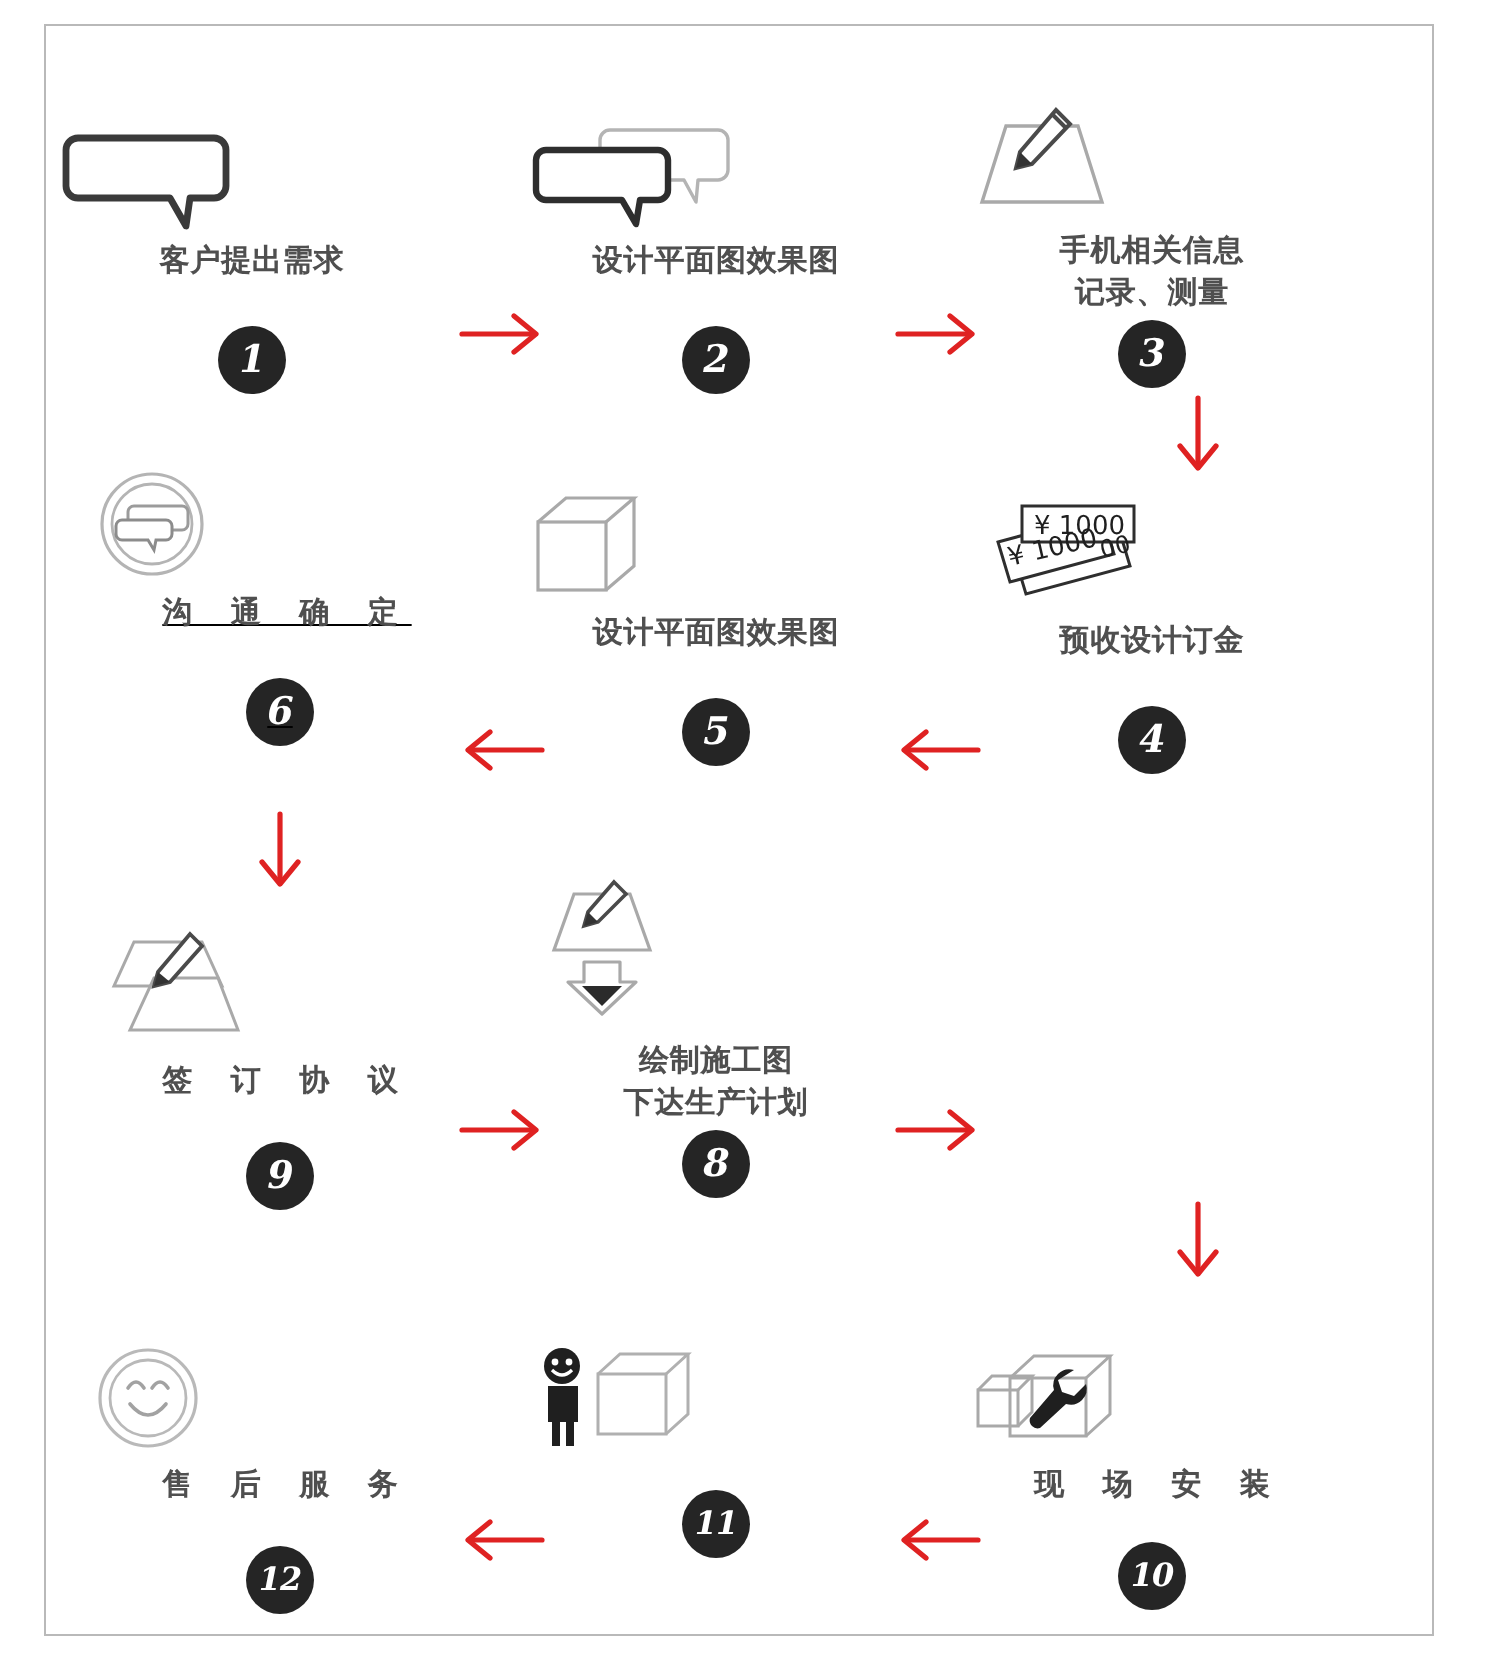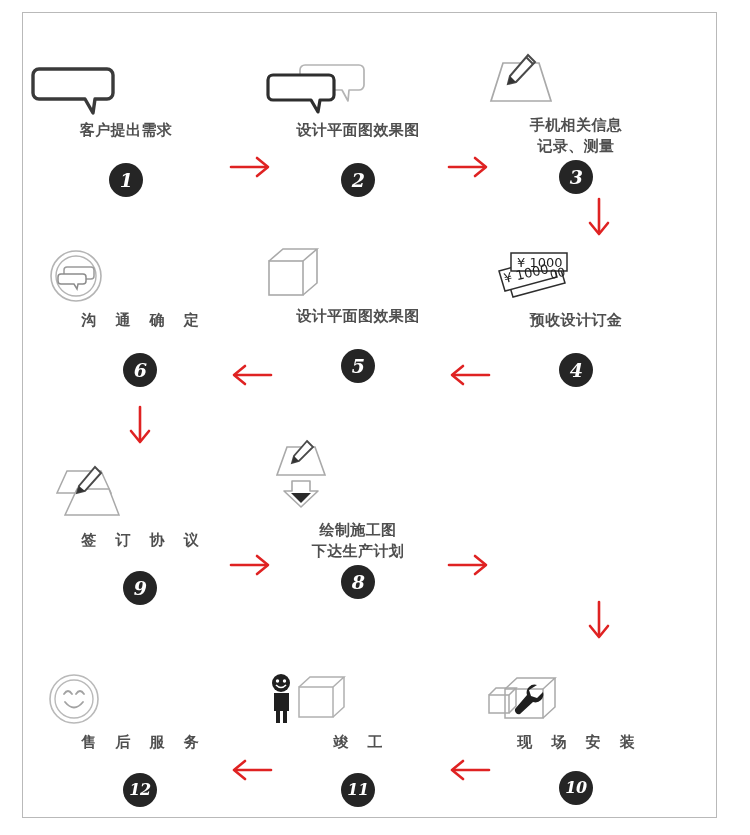--- a/index.html
+++ b/index.html
@@ -139,21 +139,21 @@
             <path d="M6 16 L20 4 L54 4 L40 16"></path>
             <path d="M40 50 L54 38 L54 4"></path>
           </g>
         </svg>
       </div>
       <div class="label">设计平面图效果图</div>
       <div style="height:22px"></div>
       <div class="badge">5</div>
     </div>
 
-    <div class="cell" style="left:22px;top:228px;">
+    <div class="cell" style="left:22px;top:214px;text-decoration:underline;">
       <div class="icon-box">
         <svg class="ico" width="62" height="54" viewBox="0 0 62 54">
           <circle cx="31" cy="27" r="25" fill="none" stroke="#b4b4b4" stroke-width="1.6"></circle>
           <circle cx="31" cy="27" r="20" fill="none" stroke="#b4b4b4" stroke-width="1.4"></circle>
           <path d="M22 30 h24 a3 3 0 0 0 3 -3 v-6 a3 3 0 0 0 -3 -3 h-24 a3 3 0 0 0 -3 3 v6 a3 3 0 0 0 3 3 z" fill="#fff" stroke="#9b9b9b" stroke-width="1.5"></path>
           <path d="M16 25 h22 a3 3 0 0 1 3 3 v4 a3 3 0 0 1 -3 3 h-5 l-1 5 l-3 -5 h-13 a3 3 0 0 1 -3 -3 v-4 a3 3 0 0 1 3 -3 z" fill="#fff" stroke="#8c8c8c" stroke-width="1.5"></path>
         </svg>
       </div>
       <div class="label spaced">沟 通 确 定</div>
       <div style="height:22px"></div>
@@ -220,21 +220,20 @@
           <rect x="11" y="22" width="15" height="18" fill="#1f1f1f"></rect>
           <rect x="13" y="40" width="4" height="12" fill="#1f1f1f"></rect>
           <rect x="20" y="40" width="4" height="12" fill="#1f1f1f"></rect>
           <g fill="none" stroke="#b0b0b0" stroke-width="1.5">
             <rect x="36" y="16" width="34" height="30"></rect>
             <path d="M36 16 L47 6 L81 6 L70 16"></path>
             <path d="M70 46 L81 36 L81 6"></path>
           </g>
         </svg>
       </div>
-      <div class="label spaced">竣  工</div>
       <div style="height:20px"></div>
       <div class="badge two-digit">11</div>
     </div>
 
     <div class="cell" style="left:22px;top:650px;">
       <div class="icon-box">
         <svg class="ico" width="58" height="52" viewBox="0 0 58 52">
           <circle cx="29" cy="26" r="24" fill="none" stroke="#b9b9b9" stroke-width="1.6"></circle>
           <circle cx="29" cy="26" r="19" fill="none" stroke="#b9b9b9" stroke-width="1.4"></circle>
           <path d="M19 21 q4 -6 8 0" fill="none" stroke="#a2a2a2" stroke-width="1.8" stroke-linecap="round"></path>

